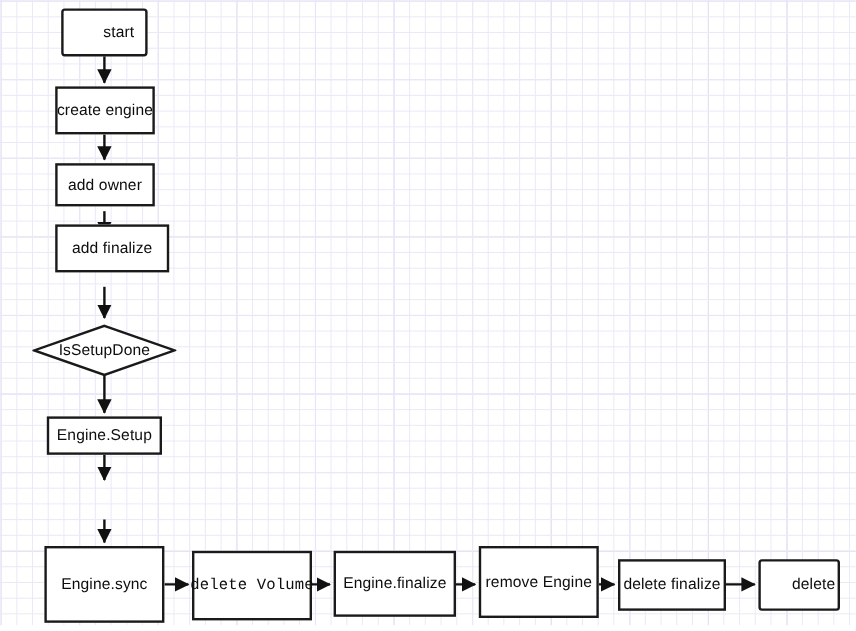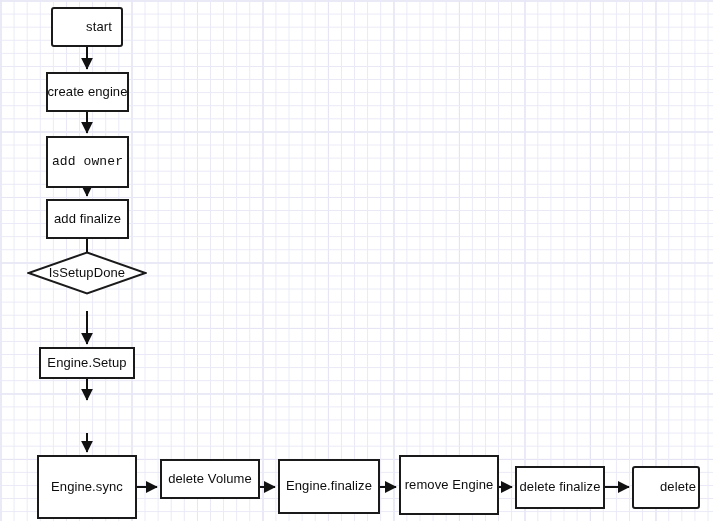--- a/index.html
+++ b/index.html
@@ -108,45 +108,45 @@
   </svg>
 
   <div class="node terminal" style="left:51px; top:7px; width:72px; height:40px;">
     <span>start</span>
   </div>
 
   <div class="node" style="left:46px; top:72px; width:83px; height:40px;">
     <span>create engine</span>
   </div>
 
-  <div class="node" style="left:46px; top:136px; width:83px; height:52px;font-family:Liberation Mono, monospace;">
+  <div class="node" style="left:46px; top:136px; width:83px; height:36px;">
     <span>add owner</span>
   </div>
 
-  <div class="node" style="left:46px; top:199px; width:83px; height:40px;">
+  <div class="node" style="left:46px; top:187px; width:95px; height:40px;">
     <span>add finalize</span>
   </div>
 
-  <div class="node diamond" style="left:27px; top:251px; width:120px; height:44px;">
+  <div class="node diamond" style="left:27px; top:270px; width:120px; height:44px;">
     <svg width="120" height="44" viewBox="0 0 120 44" xmlns="http://www.w3.org/2000/svg">
       <polygon points="60,1.5 118.5,22 60,42.5 1.5,22" fill="#ffffff" stroke="#1a1a1a" stroke-width="2"></polygon>
     </svg>
     <span class="dlabel">IsSetupDone</span>
   </div>
 
   <div class="node" style="left:39px; top:347px; width:96px; height:32px;align-items:center;">
     <span>Engine.Setup</span>
   </div>
 
 
   <div class="node" style="left:37px; top:455px; width:100px; height:64px;">
     <span>Engine.sync</span>
   </div>
 
-  <div class="node" style="left:160px; top:459px; width:100px; height:40px;">
+  <div class="node" style="left:160px; top:459px; width:100px; height:58px;font-family:Liberation Mono, monospace;">
     <span>delete Volume</span>
   </div>
 
   <div class="node" style="left:278px; top:459px; width:102px; height:55px;">
     <span>Engine.finalize</span>
   </div>
 
   <div class="node" style="left:399px; top:455px; width:100px; height:60px;">
     <span>remove Engine</span>
   </div>

